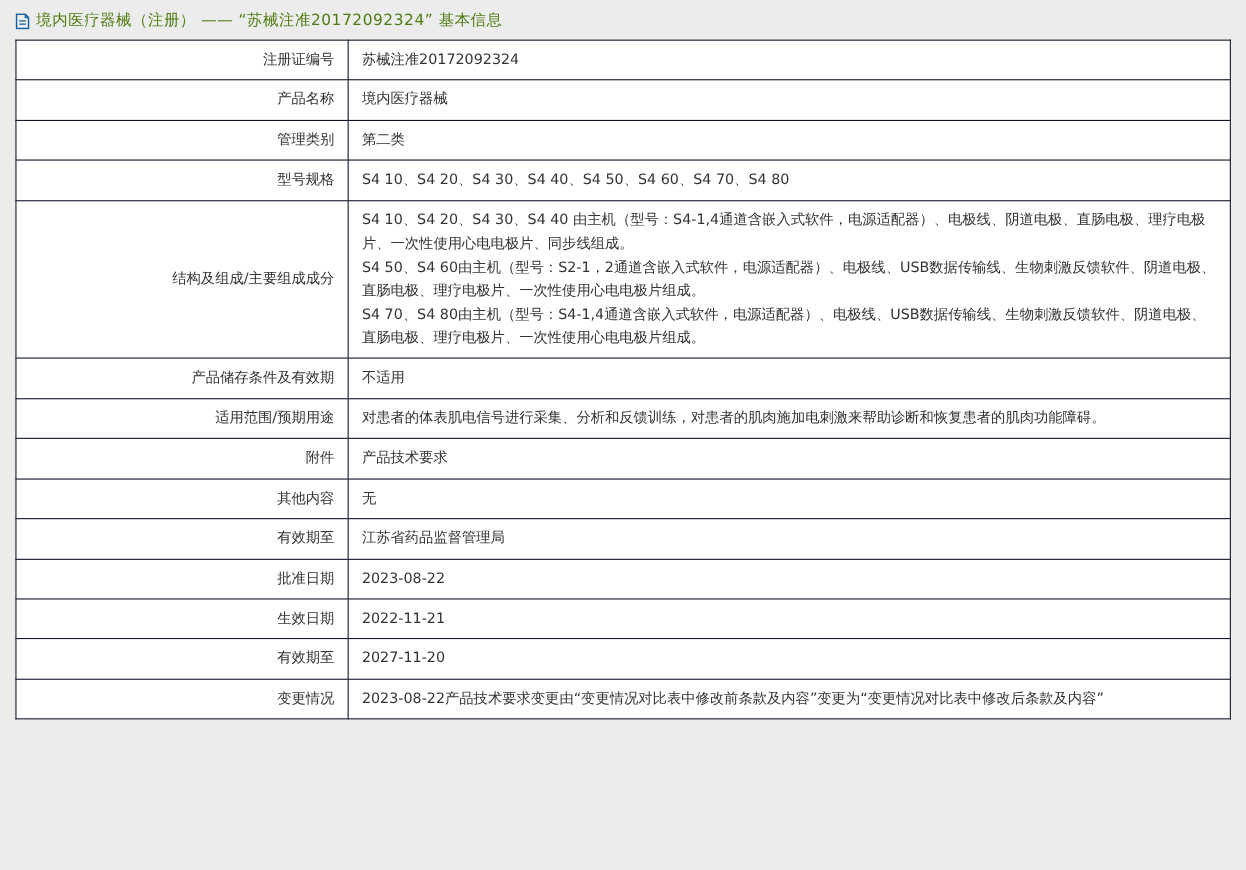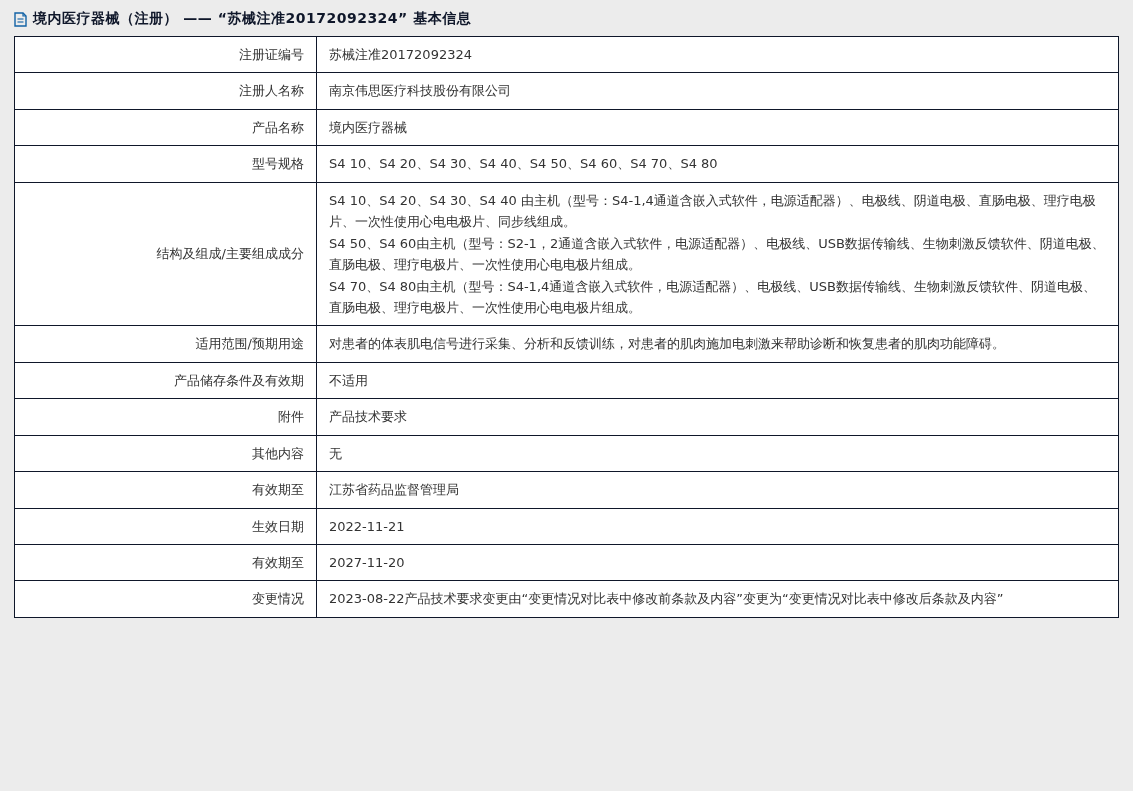--- a/index.html
+++ b/index.html
@@ -18,23 +18,23 @@
     gap: 6px;
     padding: 10px 14px 8px 14px;
   }
   .doc-icon {
     width: 13px;
     height: 15px;
     flex: 0 0 auto;
     display: inline-block;
   }
   .title {
-    color: #0f172a;
+    color: #4d7c0f;
     font-size: 14px;
-    font-weight: bold;
+    font-weight: normal;
     letter-spacing: 0.5px;
   }
   table.reg {
     border-collapse: collapse;
     margin: 0 14px;
     width: 1105px;
     background: #ffffff;
     table-layout: fixed;
   }
   table.reg td {
@@ -69,56 +69,60 @@
   <span class="title">境内医疗器械（注册） —— “苏械注准20172092324” 基本信息</span>
 </div>
 
 <table class="reg">
   <tbody>
     <tr>
       <td class="lbl">注册证编号</td>
       <td class="val">苏械注准20172092324</td>
     </tr>
     <tr>
-      <td class="lbl">注册人名称</td>
-      <td class="val">南京伟思医疗科技股份有限公司</td>
+      <td class="lbl">产品名称</td>
+      <td class="val">境内医疗器械</td>
     </tr>
     <tr>
-      <td class="lbl">产品名称</td>
-      <td class="val">境内医疗器械</td>
+      <td class="lbl">管理类别</td>
+      <td class="val">第二类</td>
     </tr>
     <tr>
       <td class="lbl">型号规格</td>
       <td class="val">S4 10、S4 20、S4 30、S4 40、S4 50、S4 60、S4 70、S4 80</td>
     </tr>
     <tr>
       <td class="lbl">结构及组成/主要组成成分</td>
       <td class="val">S4 10、S4 20、S4 30、S4 40 由主机（型号：S4-1,4通道含嵌入式软件，电源适配器）、电极线、阴道电极、直肠电极、理疗电极片、一次性使用心电电极片、同步线组成。
 S4 50、S4 60由主机（型号：S2-1，2通道含嵌入式软件，电源适配器）、电极线、USB数据传输线、生物刺激反馈软件、阴道电极、直肠电极、理疗电极片、一次性使用心电电极片组成。
 S4 70、S4 80由主机（型号：S4-1,4通道含嵌入式软件，电源适配器）、电极线、USB数据传输线、生物刺激反馈软件、阴道电极、直肠电极、理疗电极片、一次性使用心电电极片组成。</td>
     </tr>
     <tr>
+      <td class="lbl">产品储存条件及有效期</td>
+      <td class="val">不适用</td>
+    </tr>
+    <tr>
       <td class="lbl">适用范围/预期用途</td>
       <td class="val">对患者的体表肌电信号进行采集、分析和反馈训练，对患者的肌肉施加电刺激来帮助诊断和恢复患者的肌肉功能障碍。</td>
-    </tr>
-    <tr>
-      <td class="lbl">产品储存条件及有效期</td>
-      <td class="val">不适用</td>
     </tr>
     <tr>
       <td class="lbl">附件</td>
       <td class="val">产品技术要求</td>
     </tr>
     <tr>
       <td class="lbl">其他内容</td>
       <td class="val">无</td>
     </tr>
     <tr>
       <td class="lbl">有效期至</td>
       <td class="val">江苏省药品监督管理局</td>
+    </tr>
+    <tr>
+      <td class="lbl">批准日期</td>
+      <td class="val">2023-08-22</td>
     </tr>
     <tr>
       <td class="lbl">生效日期</td>
       <td class="val">2022-11-21</td>
     </tr>
     <tr>
       <td class="lbl">有效期至</td>
       <td class="val">2027-11-20</td>
     </tr>
     <tr>

